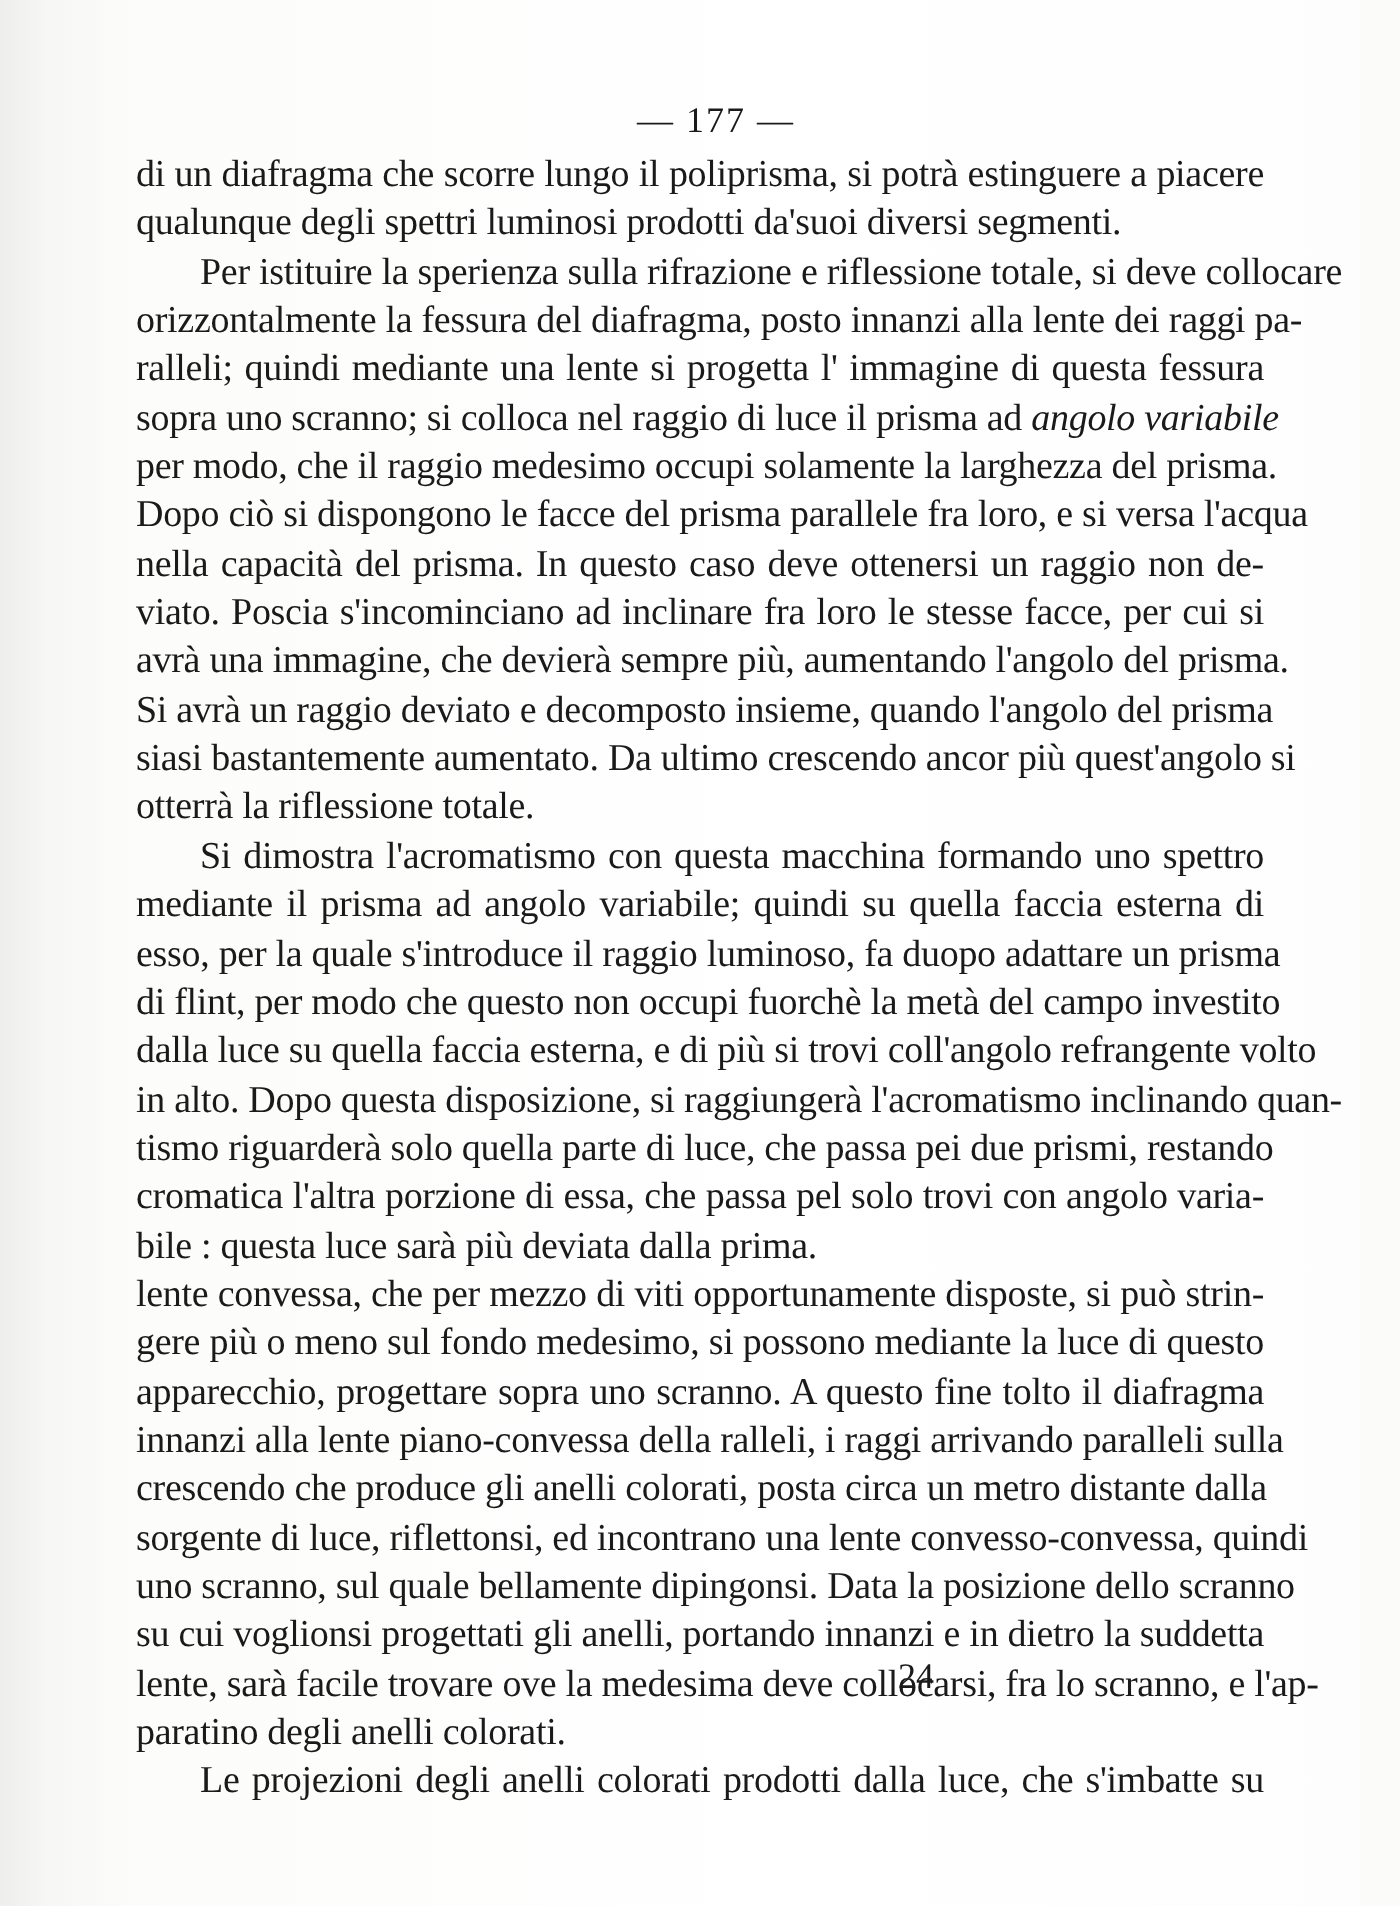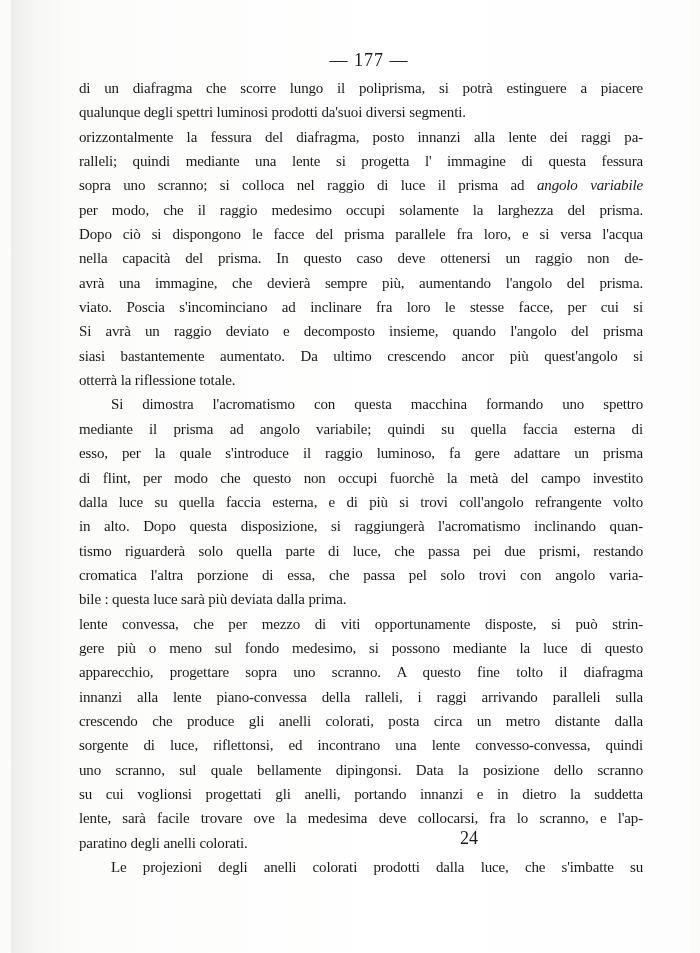--- a/index.html
+++ b/index.html
@@ -4,34 +4,34 @@
 <style>
   html, body { margin: 0; padding: 0; }
   body {
     width: 700px; height: 953px; overflow: hidden;
     background: #fbfbfa;
     font-family: "Liberation Serif", "DejaVu Serif", serif;
     color: #1a1a1a;
     position: relative;
   }
   .page {
-    position: absolute; left: 11px; top: 0; width: 680px; height: 953px;
+    position: absolute; left: 0; top: 0; width: 680px; height: 953px;
     background: linear-gradient(90deg, #eeeeec 0px, #f7f7f5 25px, #fcfcfb 70px, #ffffff 400px, #fdfdfd 700px);
   }
   .header {
     position: absolute; left: 0; width: 700px; top: 50px;
     text-align: center; font-size: 18px; letter-spacing: 1px;
     transform: translateX(8px);
   }
   .body {
     position: absolute; left: 68px; top: 76px; width: 564px;
   }
   .line {
     height: 24.35px; line-height: 24.35px;
-    font-size: 15px; white-space: nowrap;
+    font-size: 19px; white-space: nowrap;
     text-align: justify; text-align-last: justify;
     letter-spacing: -0.15px;
   }
   .line.indent { padding-left: 32px; }
   .line.last { text-align-last: left; }
   .line i { font-style: italic; }
   .footer {
     position: absolute; left: 0; width: 700px; top: 828px;
     text-align: center; font-size: 18px;
     transform: translateX(108px);
@@ -42,35 +42,36 @@
 
 <div class="page">
 
   <div class="header">— 177 —</div>
 
   <div class="body">
 
     <div class="line">di un diafragma che scorre lungo il poliprisma, si potrà estinguere a piacere</div>
     <div class="line last">qualunque degli spettri luminosi prodotti da'suoi diversi segmenti.</div>
 
+    <div class="line indent">Per istituire la sperienza sulla rifrazione e riflessione totale, si deve collocare</div>
     <div class="line">orizzontalmente la fessura del diafragma, posto innanzi alla lente dei raggi pa-</div>
     <div class="line">ralleli; quindi mediante una lente si progetta l' immagine di questa fessura</div>
     <div class="line"><span>sopra uno scranno; si colloca nel raggio di luce il prisma ad</span> <i>angolo variabile</i></div>
     <div class="line">per modo, che il raggio medesimo occupi solamente la larghezza del prisma.</div>
     <div class="line">Dopo ciò si dispongono le facce del prisma parallele fra loro, e si versa l'acqua</div>
     <div class="line">nella capacità del prisma. In questo caso deve ottenersi un raggio non de-</div>
+    <div class="line">viato. Poscia s'incominciano ad inclinare fra loro le stesse facce, per cui si</div>
     <div class="line">avrà una immagine, che devierà sempre più, aumentando l'angolo del prisma.</div>
-    <div class="line">viato. Poscia s'incominciano ad inclinare fra loro le stesse facce, per cui si</div>
     <div class="line">Si avrà un raggio deviato e decomposto insieme, quando l'angolo del prisma</div>
     <div class="line">siasi bastantemente aumentato. Da ultimo crescendo ancor più quest'angolo si</div>
     <div class="line last">otterrà la riflessione totale.</div>
 
     <div class="line indent">Si dimostra l'acromatismo con questa macchina formando uno spettro</div>
     <div class="line">mediante il prisma ad angolo variabile; quindi su quella faccia esterna di</div>
-    <div class="line">esso, per la quale s'introduce il raggio luminoso, fa gere adattare un prisma</div>
+    <div class="line">esso, per la quale s'introduce il raggio luminoso, fa duopo adattare un prisma</div>
     <div class="line">di flint, per modo che questo non occupi fuorchè la metà del campo investito</div>
     <div class="line">dalla luce su quella faccia esterna, e di più si trovi coll'angolo refrangente volto</div>
     <div class="line">in alto. Dopo questa disposizione, si raggiungerà l'acromatismo inclinando quan-</div>
     <div class="line">tismo riguarderà solo quella parte di luce, che passa pei due prismi, restando</div>
     <div class="line">cromatica l'altra porzione di essa, che passa pel solo trovi con angolo varia-</div>
     <div class="line last">bile : questa luce sarà più deviata dalla prima.</div>
 
     <div class="line">lente convessa, che per mezzo di viti opportunamente disposte, si può strin-</div>
     <div class="line">gere più o meno sul fondo medesimo, si possono mediante la luce di questo</div>
     <div class="line">apparecchio, progettare sopra uno scranno. A questo fine tolto il diafragma</div>

